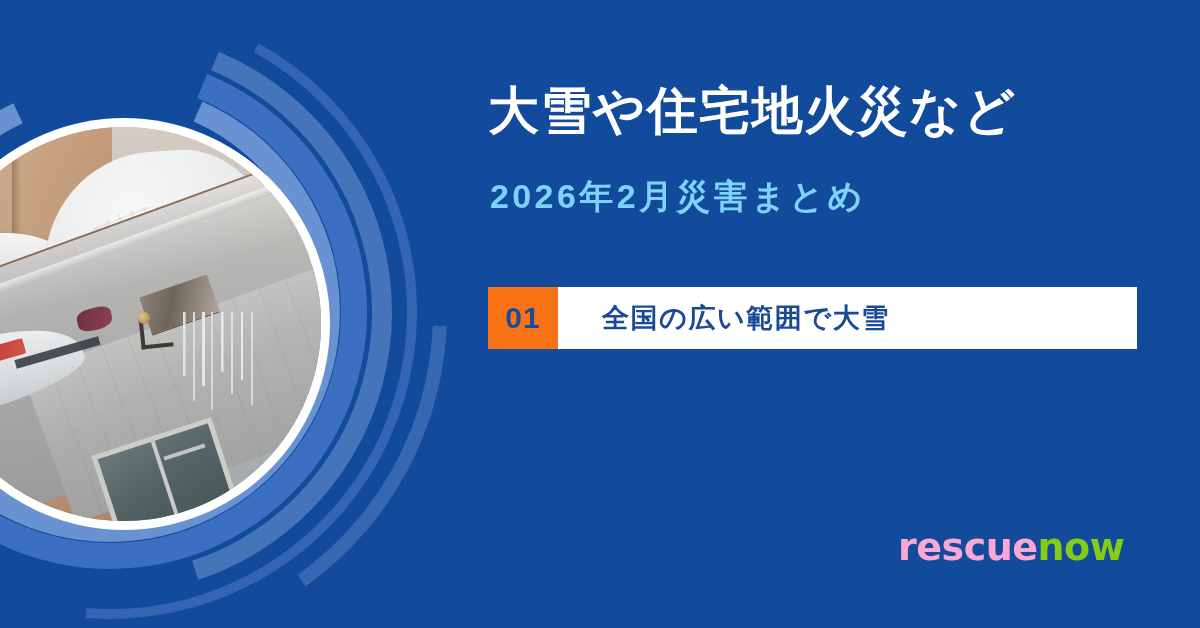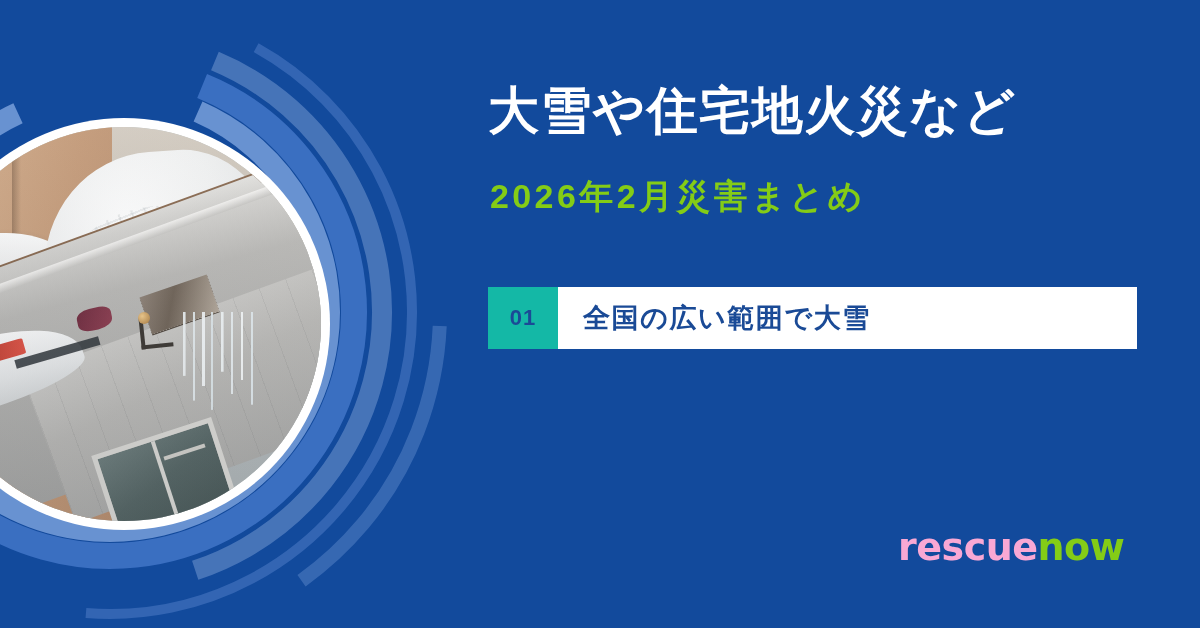--- a/index.html
+++ b/index.html
@@ -210,21 +210,21 @@
     font-size:51px;
     font-weight:700;
     letter-spacing:1.5px;
     line-height:1.12;
     white-space:nowrap;
   }
 
   .subhead{
     position:absolute;
     left:2px; top:174px;
-    color:#84cc16;
+    color:#7dd3fc;
     font-size:34px;
     font-weight:700;
     letter-spacing:3.4px;
     white-space:nowrap;
   }
 
   .cards{
     position:absolute;
     left:0; top:287px;
     width:649px;
@@ -233,34 +233,34 @@
     display:flex;
     align-items:stretch;
     width:649px;
     height:62px;
     background:#ffffff;
     margin-bottom:51px;
   }
   .card-num{
     width:70px;
     flex:0 0 70px;
-    background:#14b8a6;
+    background:#f97316;
     color:#1B4A96;
-    font-size:22px;
+    font-size:30px;
     font-weight:700;
     letter-spacing:1px;
     display:flex;
     align-items:center;
     justify-content:center;
   }
   .card-text{
     flex:1 1 auto;
     display:flex;
     align-items:center;
-    padding-left:25px;
+    padding-left:44px;
     color:#1A4A96;
     font-size:27px;
     font-weight:700;
     letter-spacing:1.6px;
     white-space:nowrap;
   }
 
   
   .logo{
     position:absolute;

